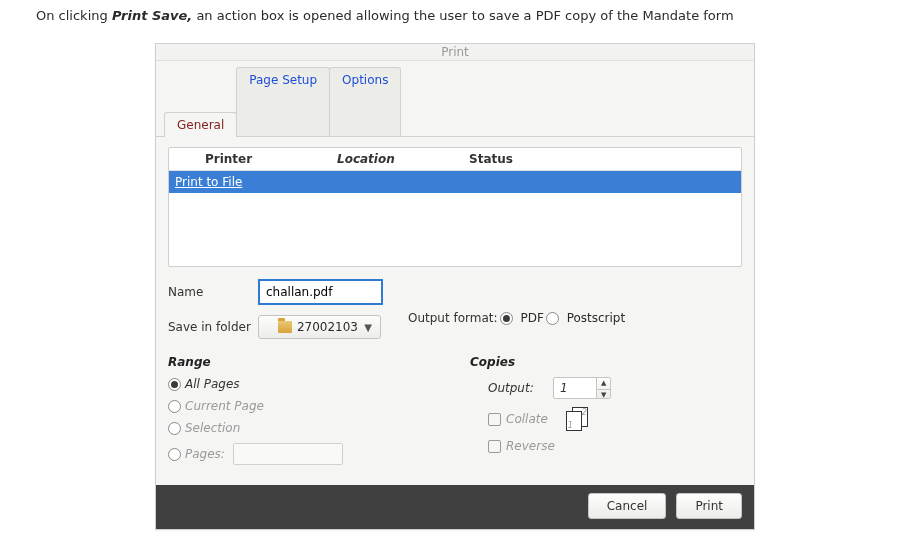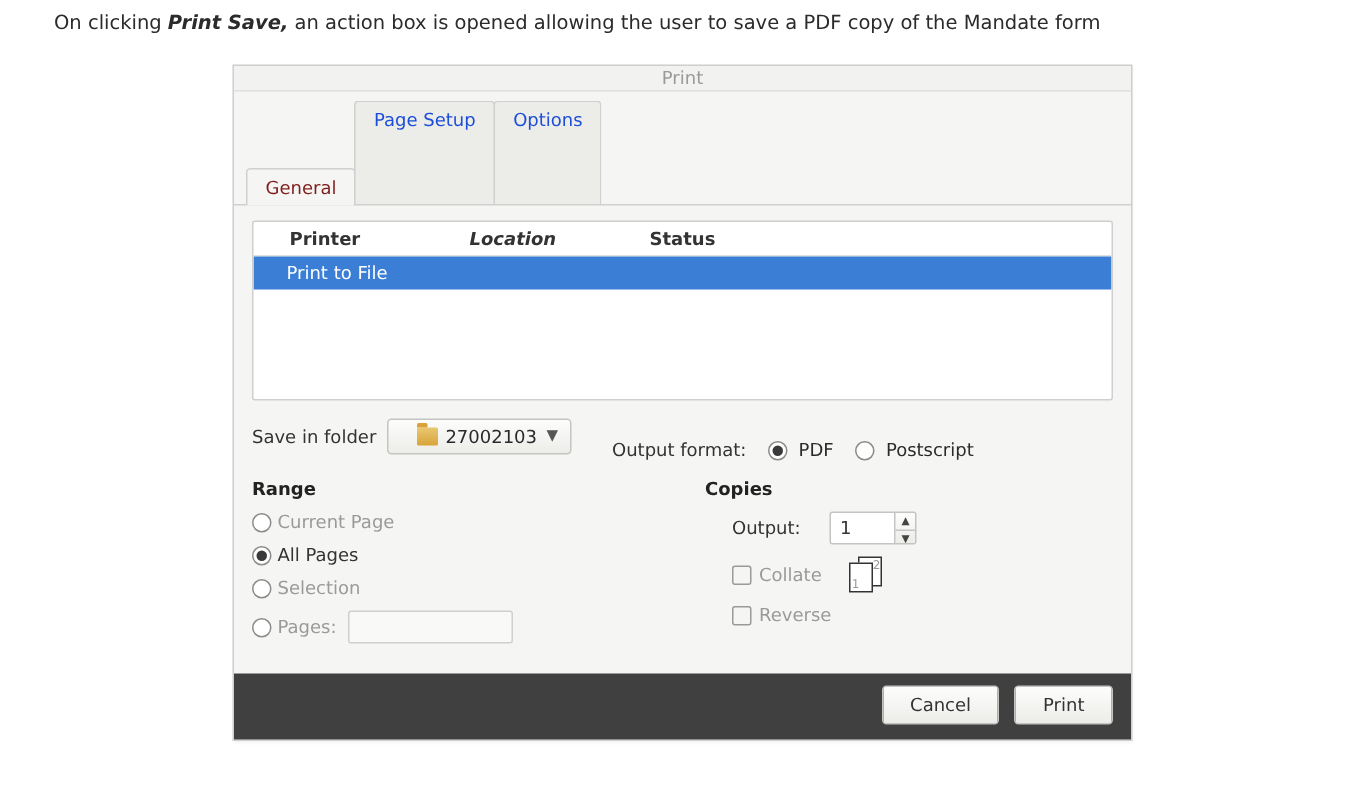--- a/index.html
+++ b/index.html
@@ -70,29 +70,31 @@
     border-radius: 2px;
     overflow: hidden;
   }
   .printer-head {
     display: flex;
     align-items: center;
     padding: 4px 6px;
     border-bottom: 1px solid #e0e0e0;
     font-weight: bold;
     color: #333;
+    gap: 12px;
   }
   .ph-icon { width: 18px; }
   .ph-printer { width: 120px; }
   .ph-location { width: 120px; font-style: italic; }
   .printer-row {
     background: #3a7fd5;
     color: #fff;
-    padding: 4px 8px 4px 22px;
+    padding: 4px 8px 4px 6px;
     font-size: 12px;
+    text-decoration: underline;
   }
   .form-grid {
     display: grid;
     grid-template-columns: 220px 1fr;
     margin-top: 12px;
     column-gap: 20px;
   }
   .left-col .row {
     display: flex;
     align-items: center;
@@ -133,21 +135,21 @@
   .folder-ico::before {
     content: "";
     position: absolute; top: -3px; left: 0;
     width: 7px; height: 3px;
     background: #d9a33a;
     border-radius: 1px 1px 0 0;
   }
   .right-col {
     display: flex;
     align-items: center;
-    gap: 14px;
+    gap: 2px;
     padding-top: 8px;
     text-align: right;
   }
   .right-col .lbl { color: #333; }
   .radio {
     width: 13px; height: 13px; border: 1px solid #8a8a88;
     border-radius: 50%; display: inline-block; vertical-align: middle;
     margin-right: 4px; background: #fff; position: relative;
     cursor: pointer;
   }
@@ -158,20 +160,21 @@
   .check {
     width: 13px; height: 13px; border: 1px solid #9a9a98;
     display: inline-block; vertical-align: middle; margin-right: 5px;
     border-radius: 2px; background: #f5f5f3; cursor: pointer;
   }
   .sections {
     display: grid;
     grid-template-columns: 1fr 1fr;
     margin-top: 6px;
     column-gap: 30px;
+    font-style: italic;
   }
   .sec-title { font-weight: bold; color: #222; margin-bottom: 8px; }
   .opt {
     display: flex; align-items: center;
     margin-bottom: 8px;
     color: #333;
   }
   .opt.disabled { color: #9a9a9a; }
   .pages-input {
     border: 1px solid #d0d0ce;
@@ -242,20 +245,24 @@
         <span class="ph-icon"></span>
         <span class="ph-printer">Printer</span>
         <span class="ph-location">Location</span>
         <span>Status</span>
       </div>
       <div class="printer-row">Print to File</div>
     </div>
 
     <div class="form-grid">
       <div class="left-col">
+        <div class="row">
+          <label>Name</label>
+          <input class="text-input" value="challan.pdf" style="">
+        </div>
         <div class="row">
           <label>Save in folder</label>
           <div class="combo">
             <span class="folder-ico"></span>
             <span>27002103</span>
             <span class="arrow">▼</span>
           </div>
         </div>
       </div>
       <div class="right-col">
@@ -267,27 +274,27 @@
         <span>
           <span class="radio"></span>
           <span>Postscript</span>
         </span>
       </div>
     </div>
 
     <div class="sections">
       <div>
         <div class="sec-title">Range</div>
+        <div class="opt">
+          <span class="radio checked"></span>
+          <span>All Pages</span>
+        </div>
         <div class="opt disabled">
           <span class="radio"></span>
           <span>Current Page</span>
-        </div>
-        <div class="opt">
-          <span class="radio checked"></span>
-          <span>All Pages</span>
         </div>
         <div class="opt disabled">
           <span class="radio"></span>
           <span>Selection</span>
         </div>
         <div class="opt disabled">
           <span class="radio"></span>
           <span>Pages:</span>
           <span class="pages-input"></span>
         </div>

